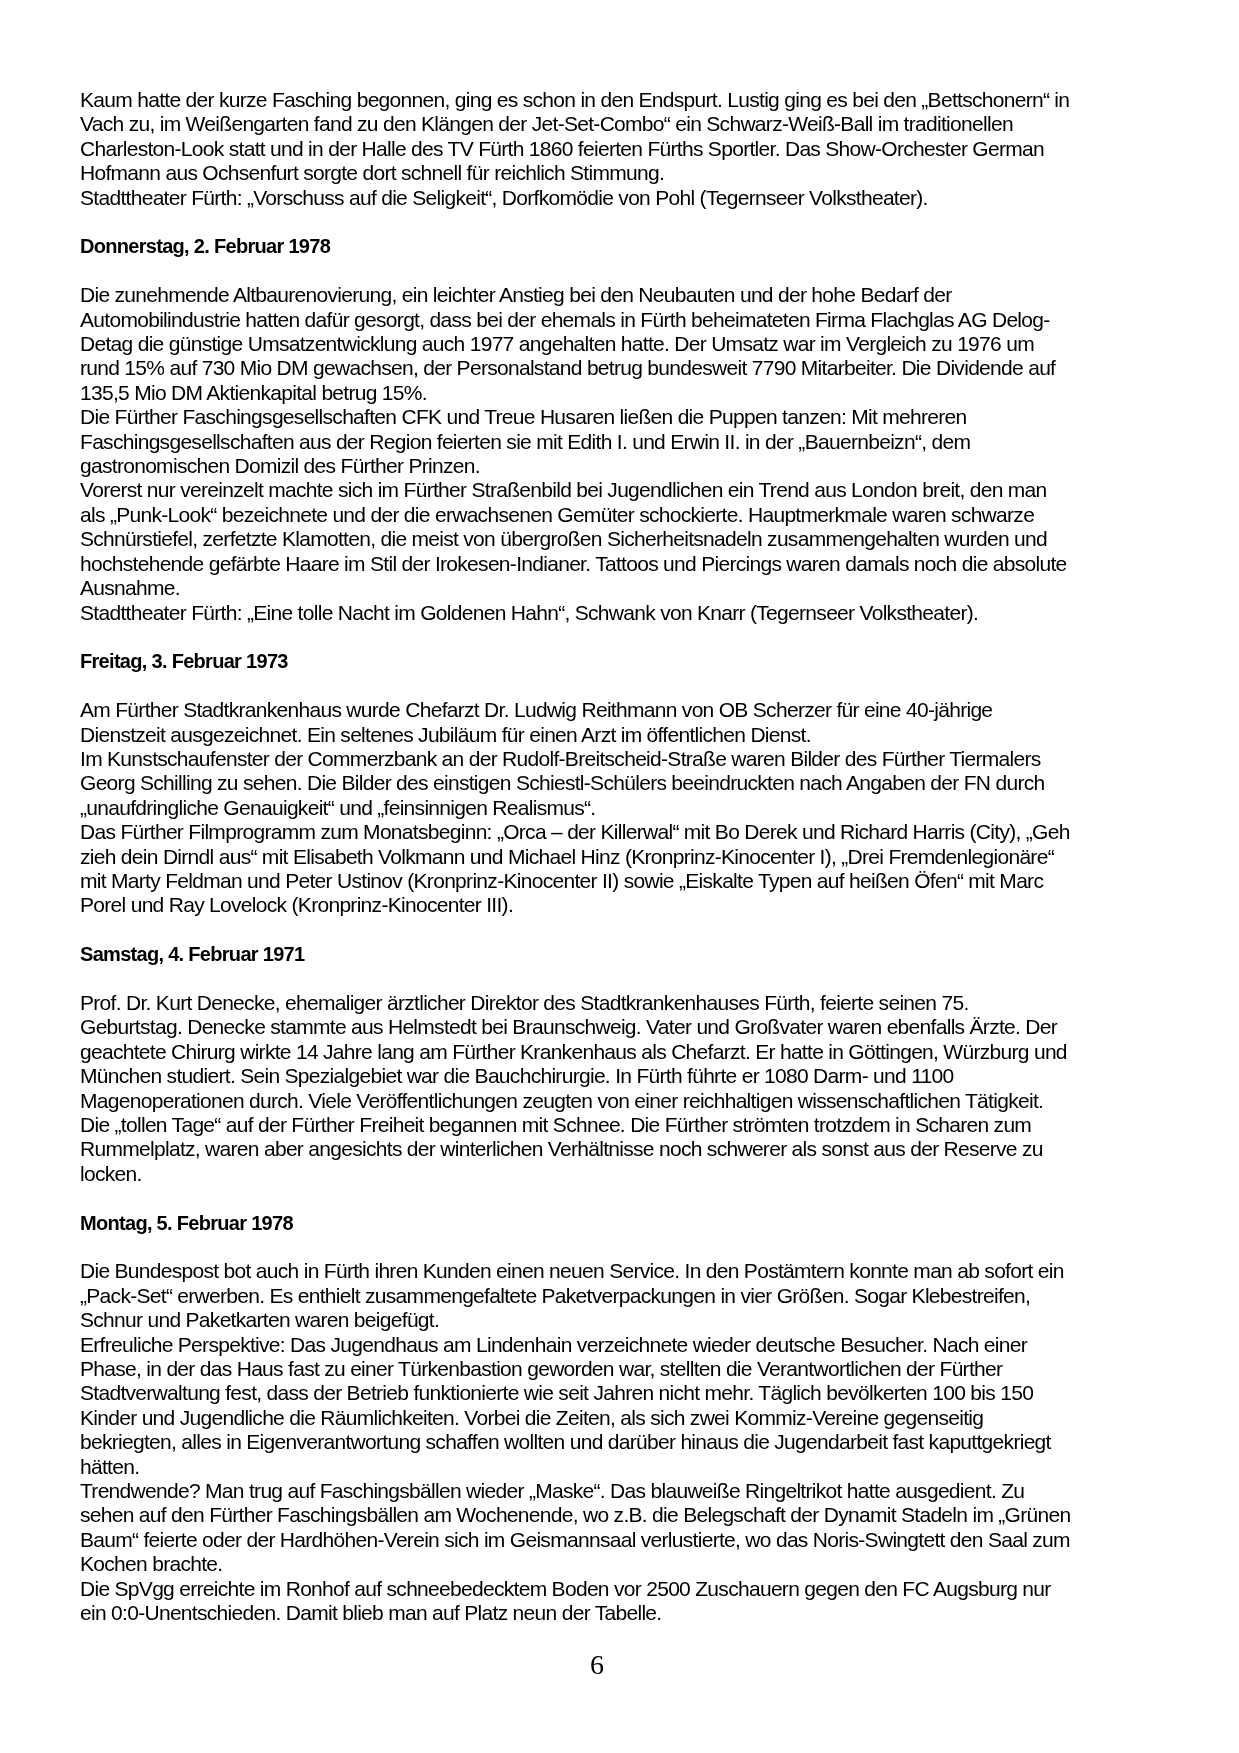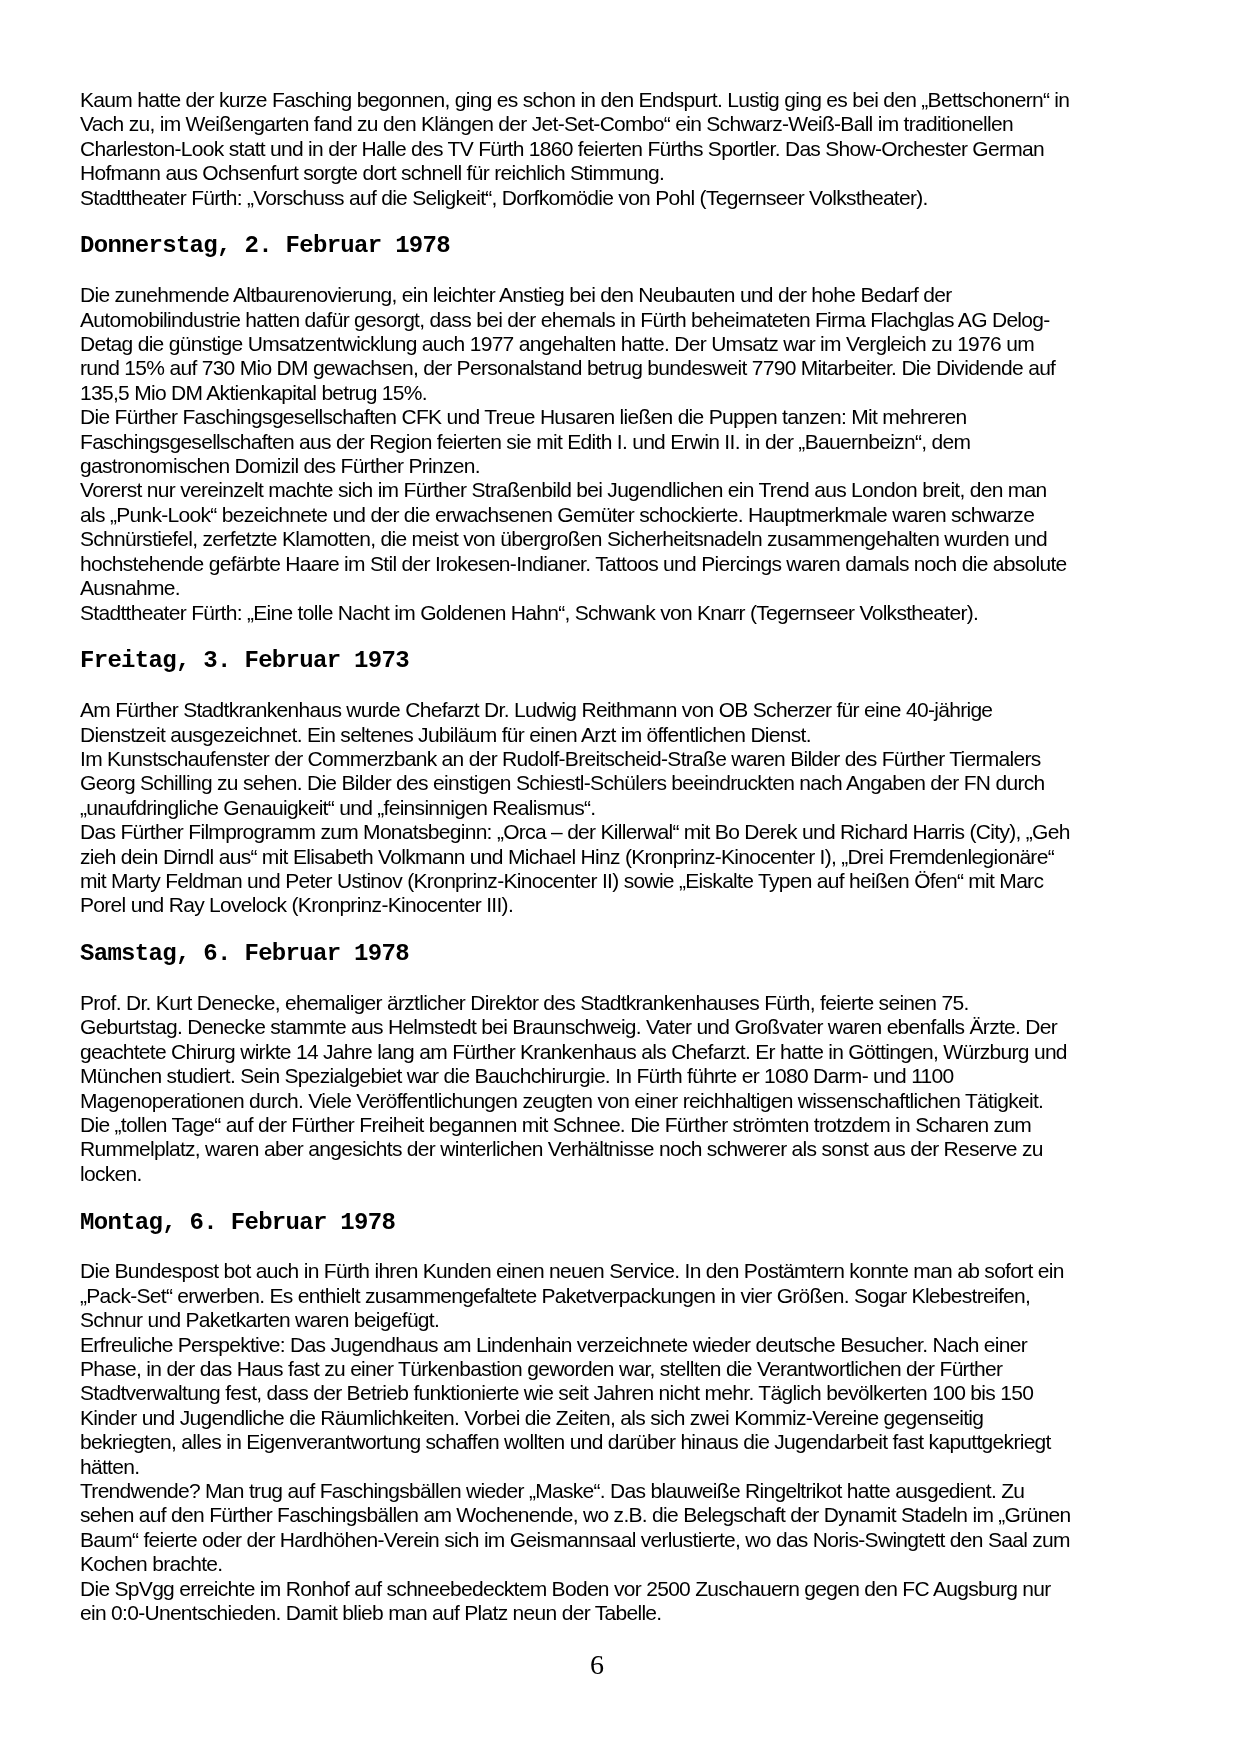--- a/index.html
+++ b/index.html
@@ -22,27 +22,26 @@
     padding: 88px 72px 0 80px;
   }
   .para {
     font-size: 21px;
     line-height: 24.4px;
     letter-spacing: -0.7px;
     white-space: pre;        
     margin: 0 0 24.4px 0;
   }
   .heading {
-    font-size: 24px;
+    font-size: 20px;
     line-height: 24.4px;
     letter-spacing: -0.7px;
     font-weight: bold;
     white-space: pre;
     margin: 0 0 24.4px 0;
-    font-family: Liberation Mono, monospace;
   }
   .page-number {
     font-family: "Liberation Serif", serif;
     font-size: 28px;
     line-height: 30px;
     letter-spacing: 0;
     text-align: center;
     margin-top: 6px;
   }
 </style>
@@ -78,32 +77,32 @@
   <div class="para">Am Fürther Stadtkrankenhaus wurde Chefarzt Dr. Ludwig Reithmann von OB Scherzer für eine 40-jährige
 Dienstzeit ausgezeichnet. Ein seltenes Jubiläum für einen Arzt im öffentlichen Dienst.
 Im Kunstschaufenster der Commerzbank an der Rudolf-Breitscheid-Straße waren Bilder des Fürther Tiermalers
 Georg Schilling zu sehen. Die Bilder des einstigen Schiestl-Schülers beeindruckten nach Angaben der FN durch
 „unaufdringliche Genauigkeit“ und „feinsinnigen Realismus“.
 Das Fürther Filmprogramm zum Monatsbeginn: „Orca – der Killerwal“ mit Bo Derek und Richard Harris (City), „Geh
 zieh dein Dirndl aus“ mit Elisabeth Volkmann und Michael Hinz (Kronprinz-Kinocenter I), „Drei Fremdenlegionäre“
 mit Marty Feldman und Peter Ustinov (Kronprinz-Kinocenter II) sowie „Eiskalte Typen auf heißen Öfen“ mit Marc
 Porel und Ray Lovelock (Kronprinz-Kinocenter III).</div>
 
-  <div class="heading">Samstag, 6. Februar 1978</div>
+  <div class="heading">Samstag, 4. Februar 1971</div>
 
   <div class="para">Prof. Dr. Kurt Denecke, ehemaliger ärztlicher Direktor des Stadtkrankenhauses Fürth, feierte seinen 75.
 Geburtstag. Denecke stammte aus Helmstedt bei Braunschweig. Vater und Großvater waren ebenfalls Ärzte. Der
 geachtete Chirurg wirkte 14 Jahre lang am Fürther Krankenhaus als Chefarzt. Er hatte in Göttingen, Würzburg und
 München studiert. Sein Spezialgebiet war die Bauchchirurgie. In Fürth führte er 1080 Darm- und 1100
 Magenoperationen durch. Viele Veröffentlichungen zeugten von einer reichhaltigen wissenschaftlichen Tätigkeit.
 Die „tollen Tage“ auf der Fürther Freiheit begannen mit Schnee. Die Fürther strömten trotzdem in Scharen zum
 Rummelplatz, waren aber angesichts der winterlichen Verhältnisse noch schwerer als sonst aus der Reserve zu
 locken.</div>
 
-  <div class="heading">Montag, 6. Februar 1978</div>
+  <div class="heading">Montag, 5. Februar 1978</div>
 
   <div class="para">Die Bundespost bot auch in Fürth ihren Kunden einen neuen Service. In den Postämtern konnte man ab sofort ein
 „Pack-Set“ erwerben. Es enthielt zusammengefaltete Paketverpackungen in vier Größen. Sogar Klebestreifen,
 Schnur und Paketkarten waren beigefügt.
 Erfreuliche Perspektive: Das Jugendhaus am Lindenhain verzeichnete wieder deutsche Besucher. Nach einer
 Phase, in der das Haus fast zu einer Türkenbastion geworden war, stellten die Verantwortlichen der Fürther
 Stadtverwaltung fest, dass der Betrieb funktionierte wie seit Jahren nicht mehr. Täglich bevölkerten 100 bis 150
 Kinder und Jugendliche die Räumlichkeiten. Vorbei die Zeiten, als sich zwei Kommiz-Vereine gegenseitig
 bekriegten, alles in Eigenverantwortung schaffen wollten und darüber hinaus die Jugendarbeit fast kaputtgekriegt
 hätten.

